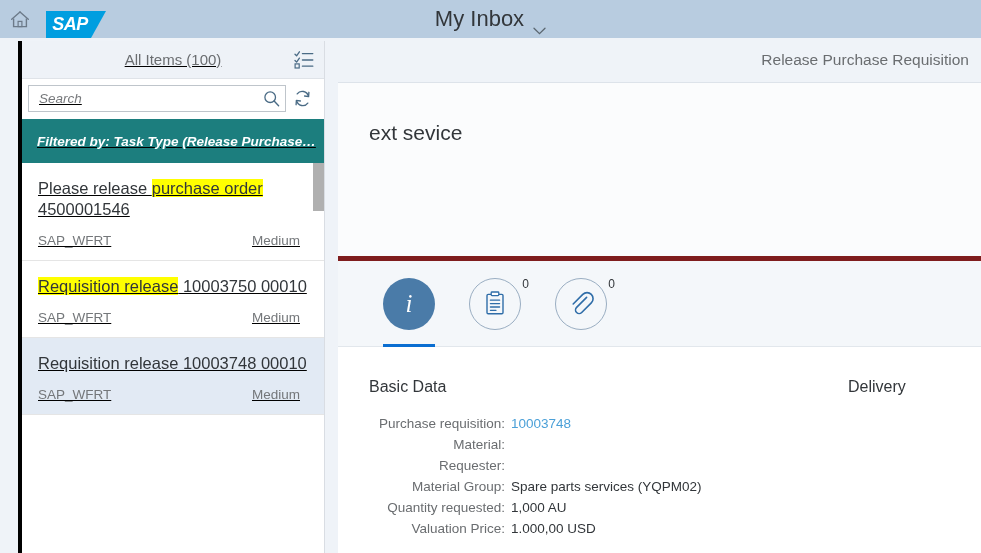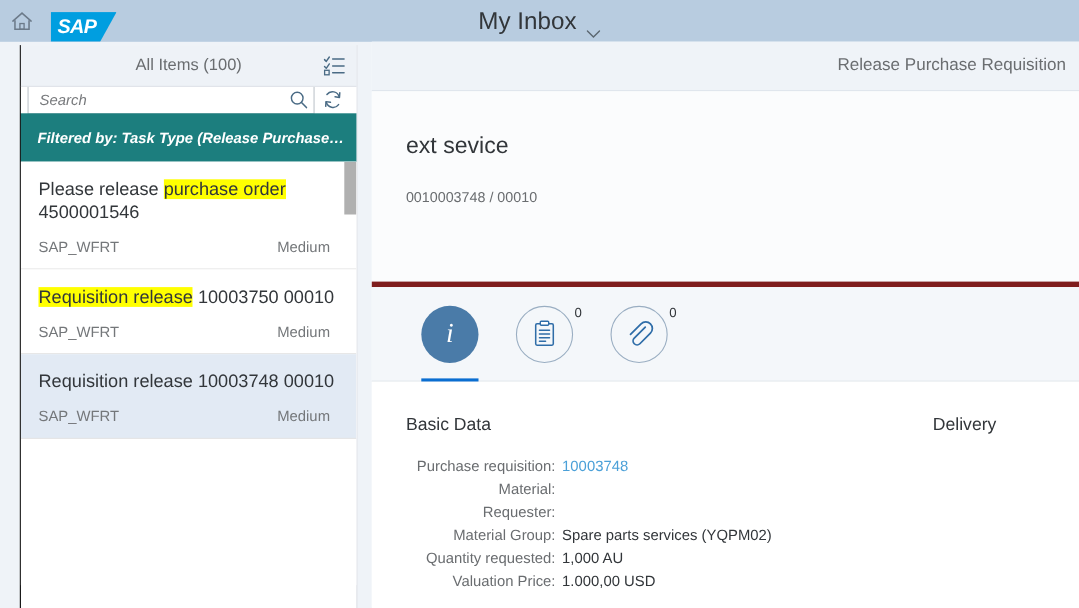--- a/index.html
+++ b/index.html
@@ -72,22 +72,23 @@
   .chev-down {
     width: 13px; height: 8px;
   }
 
   
   .master {
     position: absolute;
     left: 18px; top: 41px;
     width: 307px; height: 512px;
     background: #ffffff;
-    border-left: 1px solid #000000;
+    border-left: 4px solid #000000;
     border-right: 1px solid #d9dde3;
+    text-decoration: underline;
   }
   .master-header {
     position: relative;
     height: 38px;
     background: #eef2f7;
     border-bottom: 1px solid #dfe3e8;
     display: flex; align-items: center; justify-content: center;
   }
   .master-header .mh-title {
     color: #6a6d70;
@@ -95,21 +96,21 @@
   }
   .master-header .mh-action {
     position: absolute; right: 8px; top: 50%;
     transform: translateY(-50%);
     width: 24px; height: 24px;
     display: flex; align-items: center; justify-content: center;
     cursor: pointer;
   }
 
   .search-row {
-    height: 24px;
+    height: 40px;
     padding: 6px 8px 7px 6px;
     display: flex; align-items: center;
     background: #ffffff;
   }
   .search-box {
     flex: 1;
     height: 27px;
     border: 1px solid #bfc5cb;
     background: #ffffff;
     display: flex; align-items: center;
@@ -452,21 +453,20 @@
   </div>
 
   <div class="detail">
 
     <div class="detail-topbar">
       <span class="dt-title">Release Purchase Requisition</span>
     </div>
 
     <div class="detail-head">
       <h1 class="dh-title">ext sevice</h1>
-      <div class="dh-sub">0010003748 / 00010</div>
     </div>
 
     <div class="icon-tabbar">
 
       <div class="icon-tab active">
         <span class="circle">
           <span class="info-glyph">i</span>
         </span>
         <span class="underline"></span>
       </div>

